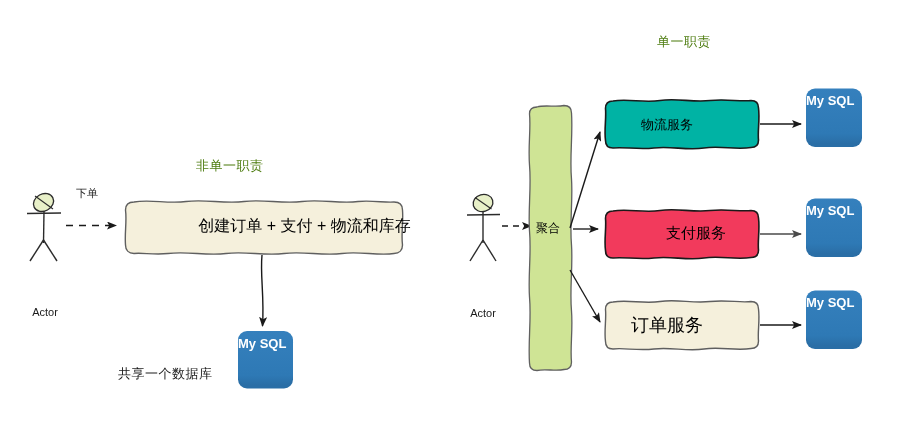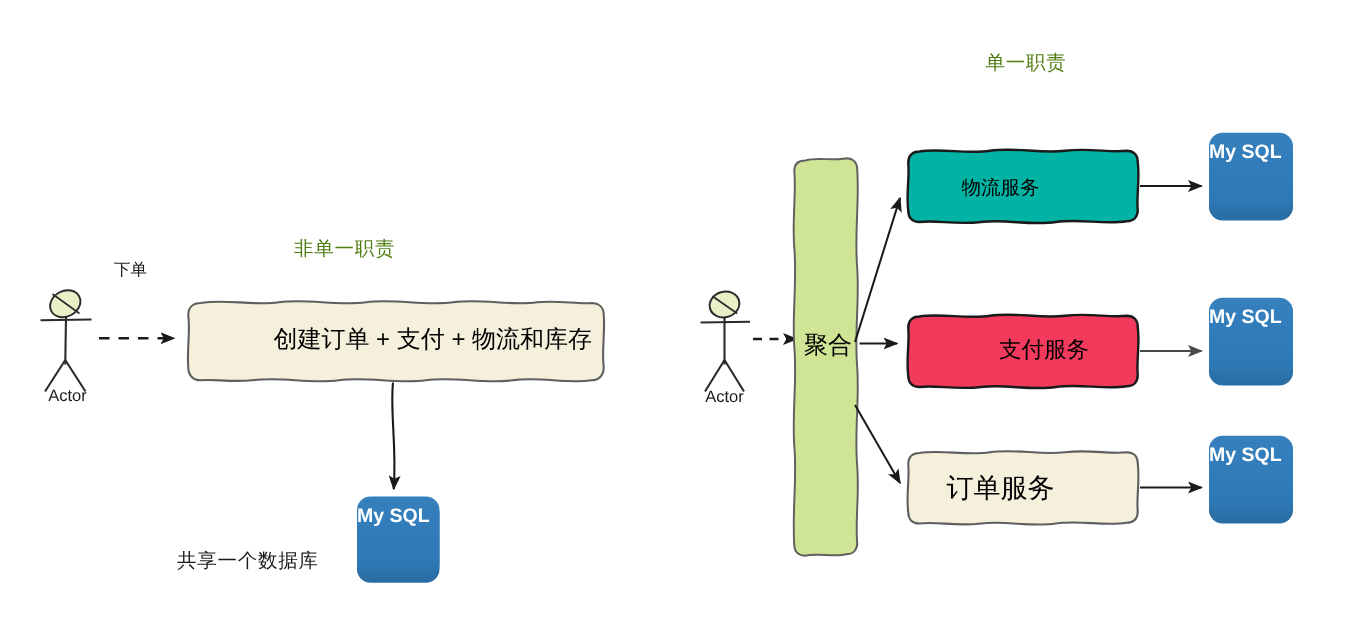--- a/index.html
+++ b/index.html
@@ -45,20 +45,21 @@
     font-size: 11px;
     color: #1a1a1a;
     white-space: nowrap;
   }
   .actor-label {
     position: absolute;
     font-size: 11px;
     color: #1a1a1a;
     white-space: nowrap;
     text-align: center;
+    margin-top: 48px;
   }
   .node-label {
     position: absolute;
     color: #000000;
     white-space: nowrap;
     text-align: center;
     pointer-events: none;
   }
   .mysql-label {
     position: absolute;
@@ -66,21 +67,21 @@
     font-weight: bold;
     font-size: 13px;
     white-space: nowrap;
     text-align: left;
     font-style: normal;
     letter-spacing: 0px;
     pointer-events: none;
   }
   .agg-label {
     position: absolute;
-    font-size: 16px;
+    font-size: 12px;
     color: #000000;
     white-space: nowrap;
   }
 </style>
 </head>
 <body>
 
 <div id="canvas">
 
   <svg class="svg-layer" viewBox="0 0 899 426" xmlns="http://www.w3.org/2000/svg">
@@ -248,25 +249,25 @@
       <rect x="806" y="198.5" width="56" height="55" rx="9" ry="9" fill="url(#dbShade)"></rect>
     </g>
     <g>
       <rect x="806" y="293" width="56" height="56" rx="9" ry="9" fill="#2a6ea6"></rect>
       <rect x="806" y="290.5" width="56" height="55" rx="9" ry="9" fill="url(#dbShade)"></rect>
     </g>
   </svg>
 
   <div class="title-text" style="left:196px; top:157px;">非单一职责</div>
 
-  <div class="edge-label" style="left:76px; top:172px;">下单</div>
+  <div class="edge-label" style="left:76px; top:186px;">下单</div>
 
   <div class="actor-label" style="left:27px; top:258px; width:36px;">Actor</div>
 
-  <div class="node-label" style="left:110px; top:216px; width:277px; font-size:16px;padding-left:40px;">创建订单 +  支付 + 物流和库存</div>
+  <div class="node-label" style="left:126px; top:216px; width:277px; font-size:16px;padding-left:40px;">创建订单 +  支付 + 物流和库存</div>
 
   <div class="mysql-label" style="left:238px; top:336px; width:55px;">My SQL</div>
 
   <div class="caption-text" style="left:118px; top:350px;">共享一个数据库</div>
 
   <div class="title-text" style="left:657px; top:33px;">单一职责</div>
 
   <div class="actor-label" style="left:465px; top:259px; width:36px;">Actor</div>
 
   <div class="agg-label" style="left:536px; top:220px;">聚合</div>

